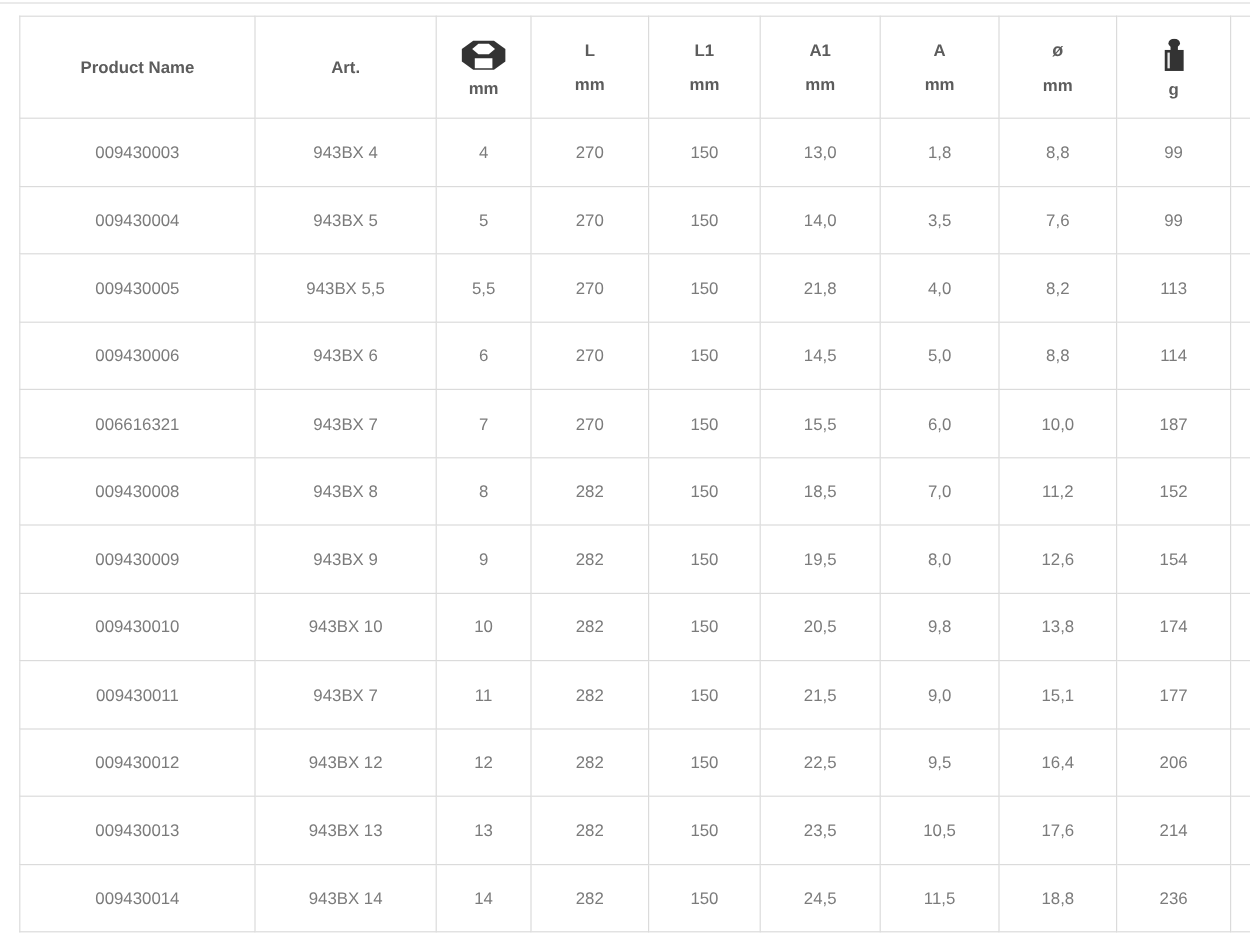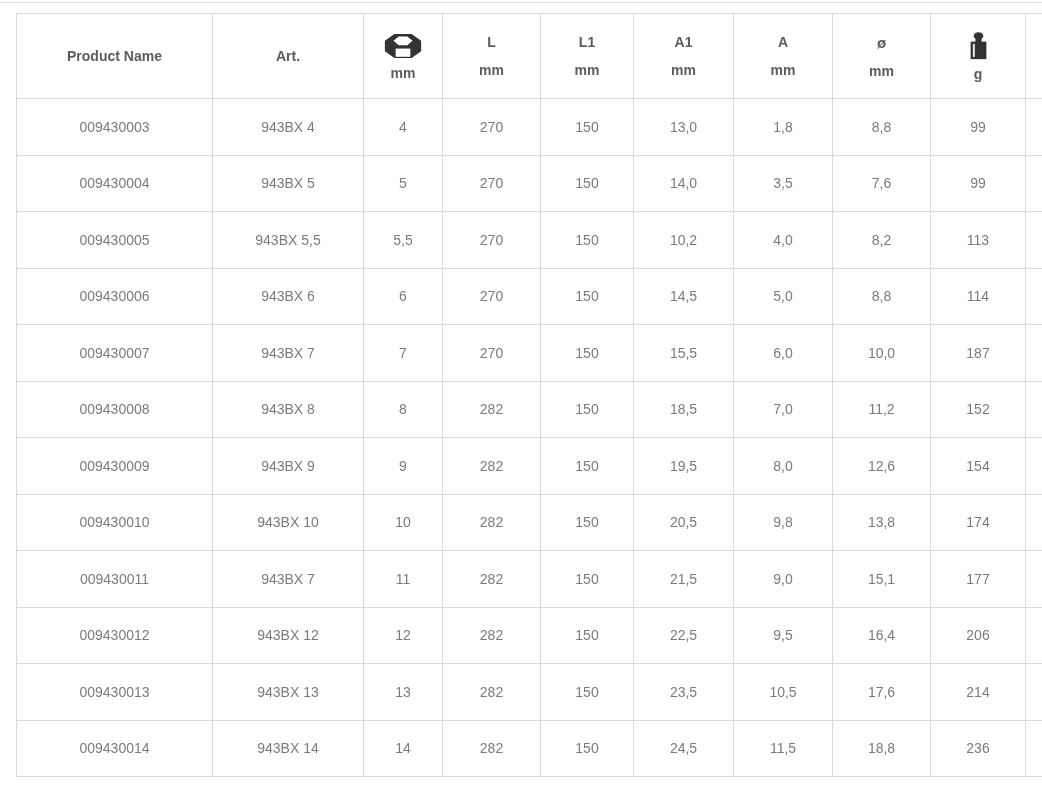--- a/index.html
+++ b/index.html
@@ -149,40 +149,40 @@
           <td>7,6</td>
           <td>99</td>
           <td></td>
         </tr>
         <tr>
           <td>009430005</td>
           <td>943BX 5,5</td>
           <td>5,5</td>
           <td>270</td>
           <td>150</td>
-          <td>10,2</td>
+          <td>21,8</td>
           <td>4,0</td>
           <td>8,2</td>
           <td>113</td>
           <td></td>
         </tr>
         <tr>
           <td>009430006</td>
           <td>943BX 6</td>
           <td>6</td>
           <td>270</td>
           <td>150</td>
           <td>14,5</td>
           <td>5,0</td>
           <td>8,8</td>
           <td>114</td>
           <td></td>
         </tr>
         <tr>
-          <td>009430007</td>
+          <td>006616321</td>
           <td>943BX 7</td>
           <td>7</td>
           <td>270</td>
           <td>150</td>
           <td>15,5</td>
           <td>6,0</td>
           <td>10,0</td>
           <td>187</td>
           <td></td>
         </tr>

